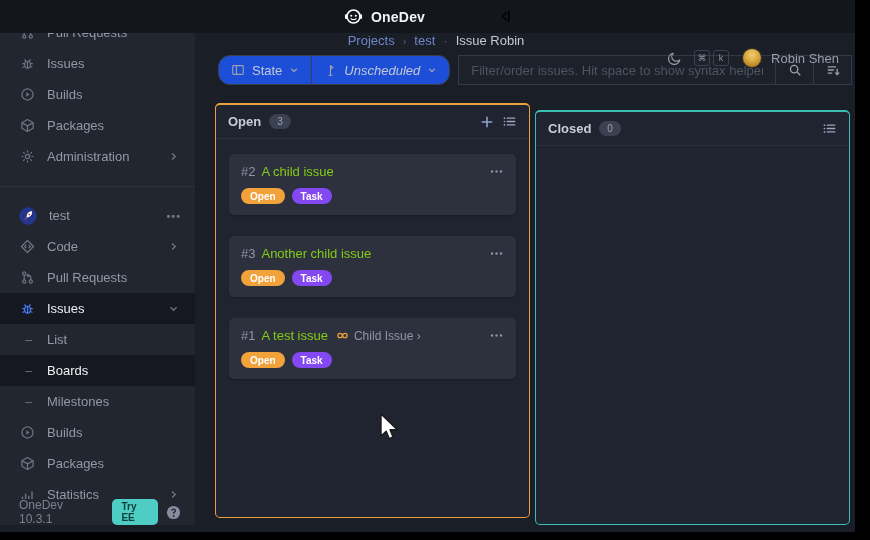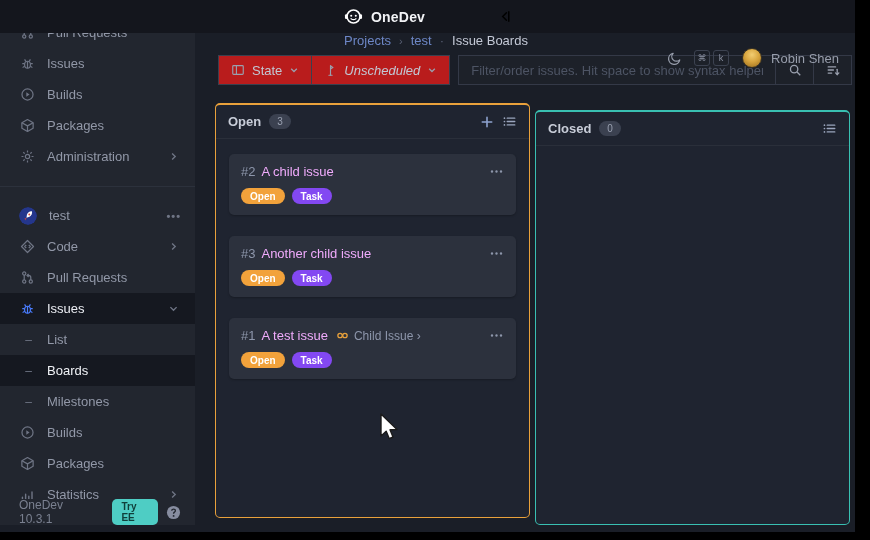--- a/index.html
+++ b/index.html
@@ -48,21 +48,21 @@
   .side-footer { position:absolute; left:0; bottom:0; width:195px; height:26px; background:#22262f;
     display:flex; align-items:center; gap:8px; padding:0 14px 0 19px; }
   .version { color:#7a8090; font-size:12px; }
   .tryee { background:#4ecdc4; color:#10403b; font-size:10px; font-weight:bold; padding:2px 9px;
     border-radius:5px; margin-left:14px; cursor:pointer; }
   .help-ic { margin-left:auto; cursor:pointer; }
 
   
   .main { position:absolute; left:195px; top:33px; width:660px; height:499px; }
   .toolbar { position:absolute; left:23px; top:22px; right:3px; height:30px; display:flex; }
-  .btn-group { display:flex; border:1px solid #3a404e; border-radius:0; background:#b91c1c; height:30px; }
+  .btn-group { display:flex; border:1px solid #3a404e; border-radius:12px; background:#1d4ed8; height:30px; }
   .tb-btn { display:flex; align-items:center; gap:7px; padding:0 12px; background:none; border:none;
     color:#c2c8d4; font-size:13px; font-family:inherit; cursor:pointer; }
   .tb-btn + .tb-btn { border-left:1px solid #3a404e; }
   .tb-btn .ic { color:#9aa0ae; }
   .tb-btn em { font-style:italic; }
   .filter-wrap { margin-left:8px; flex:1; display:flex; border:1px solid #343947; border-radius:0;
     background:#1d2129; height:30px; overflow:hidden; }
   .filter-wrap input { flex:1; background:transparent; border:none; outline:none; color:#c2c8d4;
     font-size:13px; padding:0 12px; font-family:inherit; }
   .filter-wrap input::placeholder { color:#4d5464; }
@@ -78,21 +78,21 @@
   .count-pill { background:#3b4150; color:#99a0b0; font-size:10px; padding:2px 8px; border-radius:8px; }
   .col-head .spacer { flex:1; }
   .col-head .ic { cursor:pointer; }
   .plus-ic { color:#8ea3cf; }
   .list-ic { color:#9aa5bd; }
   .col-body { padding:15px 13px; display:flex; flex-direction:column; gap:21px; }
   .card { background:#2c313d; border-radius:5px; padding:10px 12px 11px 12px; min-height:58px;
     box-shadow:0 1px 2px rgba(0,0,0,.25); cursor:pointer; }
   .card-top { display:flex; align-items:center; gap:6px; font-size:13px; }
   .issue-num { color:#8d96ab; }
-  .issue-title { color:#f0abfc; }
+  .issue-title { color:#84cc16; }
   .card-link { display:flex; align-items:center; gap:5px; color:#8d96ab; font-size:12px; margin-left:2px; cursor:pointer; }
   .card-link .ic { color:#e9a13b; }
   .card-menu { margin-left:auto; color:#8d96ab; cursor:pointer; }
   .card-badges { display:flex; gap:7px; margin-top:9px; }
   .badge { font-size:10px; font-weight:bold; color:#fff; padding:2.5px 9px; border-radius:9px; }
 
   
   #cursor { position:absolute; left:379px; top:413px; z-index:50; pointer-events:none; }
 </style>
 </head>
@@ -119,21 +119,21 @@
               <path d="M9 4L5 8l4 4"></path>
               <path d="M11.5 3v10"></path>
             </svg>
         </span>
       </div>
       <nav class="breadcrumb">
         <a>Projects</a>
         <span class="sep">›</span>
         <a>test</a>
         <span class="sep2">·</span>
-        <span class="current">Issue Boards</span>
+        <span class="current">Issue Robin</span>
       </nav>
       <div class="top-right">
         <span class="ic" style="color:#9aa0ae">
           <svg width="15" height="15" viewBox="0 0 16 16">
               <path d="M13.6 9.4A6 6 0 1 1 6.6 2.4a4.7 4.7 0 0 0 7 7z" fill="none" stroke="currentColor" stroke-width="1.3" stroke-linejoin="round"></path>
             </svg>
         </span>
         <span class="kbd-group">
           <span class="kbd">⌘</span>
           <span class="kbd">k</span>

